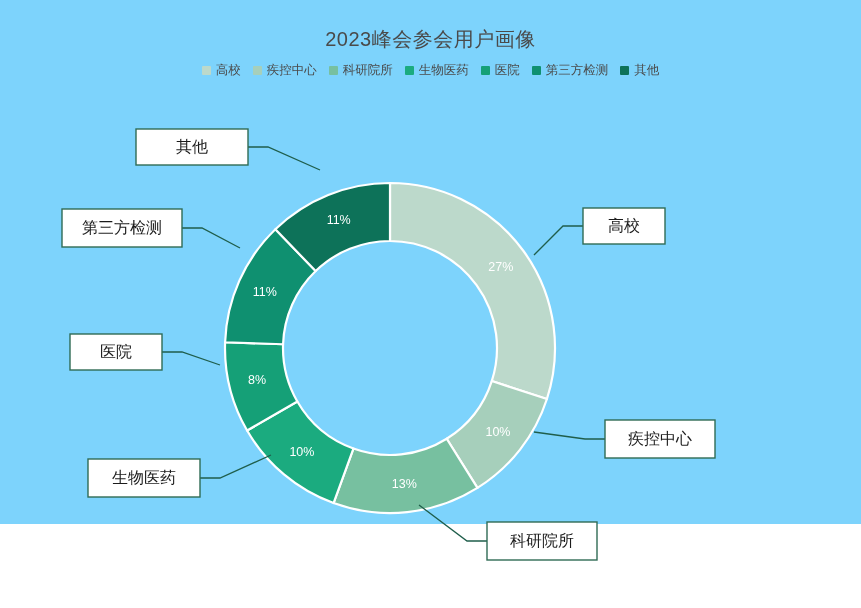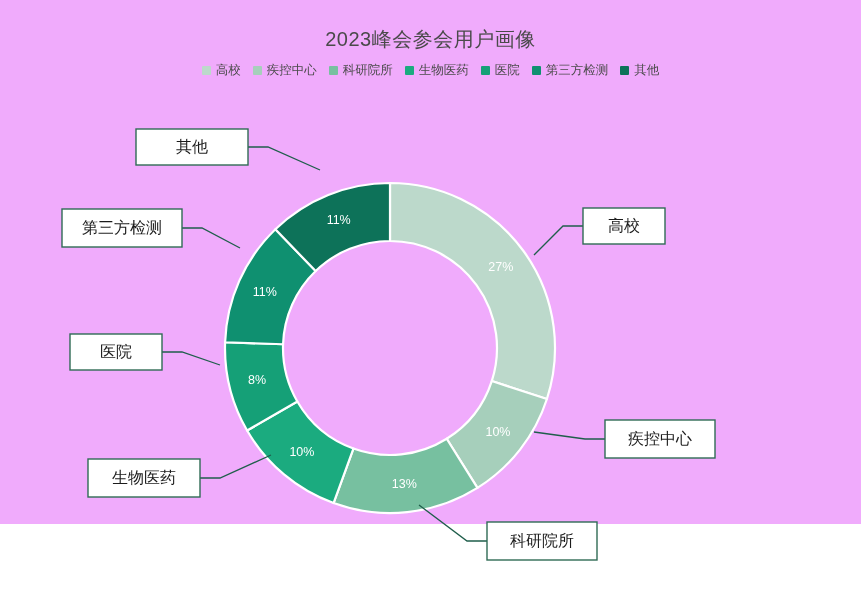--- a/index.html
+++ b/index.html
@@ -10,21 +10,21 @@
   body {
     width: 861px;
     height: 608px;
     font-family: "Liberation Sans", "DejaVu Sans", sans-serif;
     overflow: hidden;
   }
   #chart-root {
     position: relative;
     width: 861px;
     height: 524px;
-    background: #f0abfc;
+    background: #7dd3fc;
   }
   
   .chart-title {
     position: absolute;
     left: 0;
     top: 26px;
     width: 861px;
     text-align: center;
     font-size: 20px;
     color: #4a4a4a;

